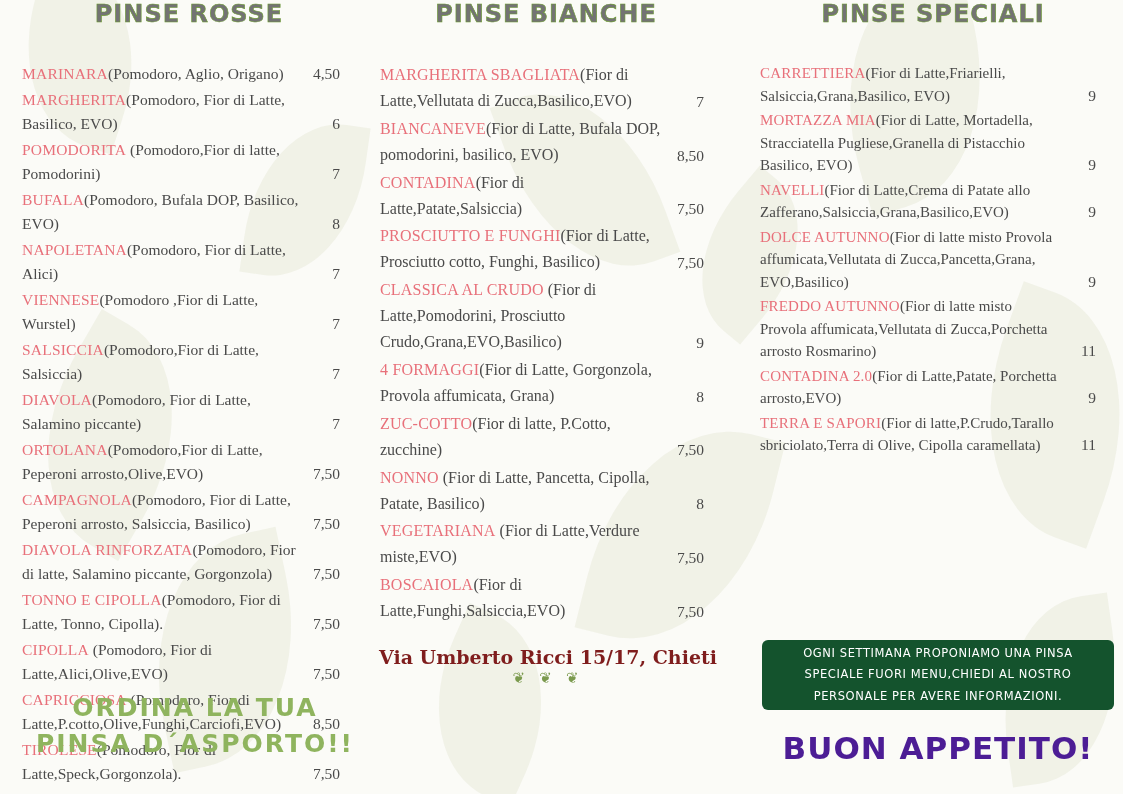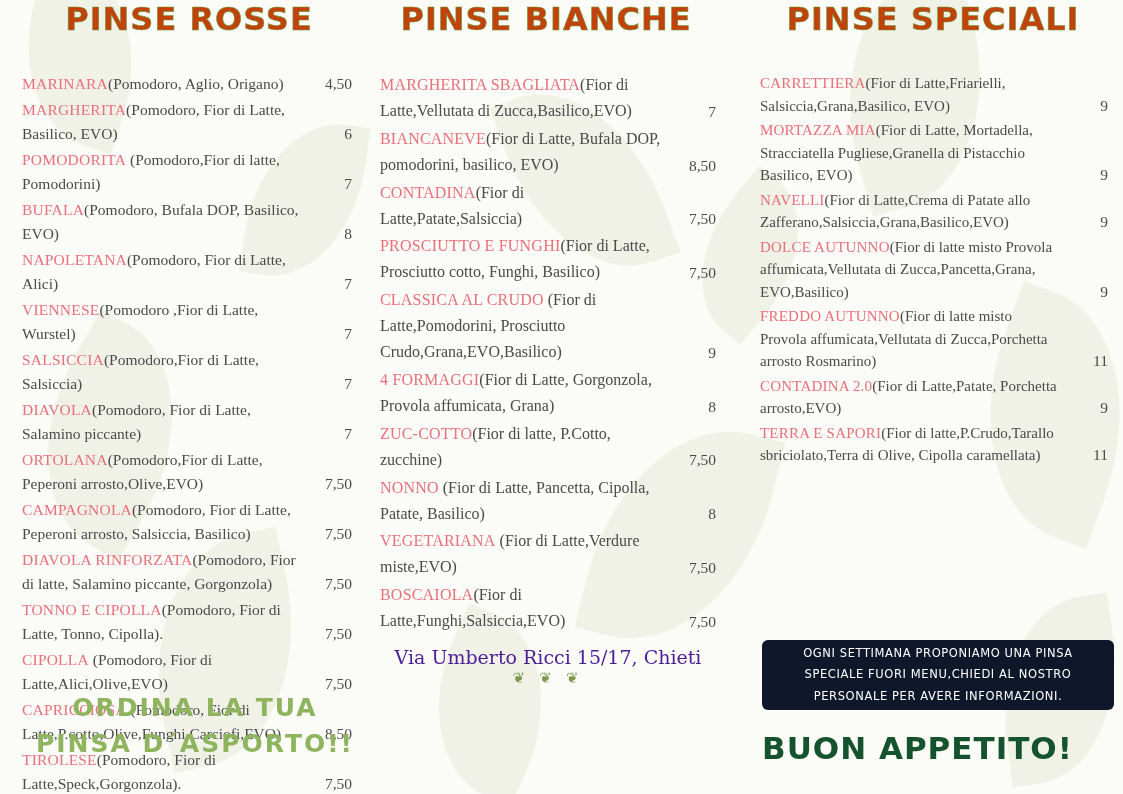--- a/index.html
+++ b/index.html
@@ -18,41 +18,41 @@
     border-radius:0 78% 0 78%;
     opacity:.85;
   }
   .leaf.v{border-radius:78% 0 78% 0;}
   .page{position:relative;z-index:2;width:1123px;height:794px;}
 
   .col{position:absolute;top:0;}
   .col-title{
     font-family:"DejaVu Sans", sans-serif;
     font-weight:bold;
-    font-size:32px;
+    font-size:24px;
     letter-spacing:1px;
-    color:#c2410c;
+    color:#737373;
     text-align:center;
     -webkit-text-stroke:0.6px #6d9c33;
   }
 
   .items{margin-top:30px;}
   .item{
     position:relative;
     font-size:15.5px;
     line-height:1.55;
     color:#3b3b3b;
     margin-bottom:2px;
     font-family:Liberation Serif, serif;
   }
   .nm{color:#e8707a;letter-spacing:.2px;}
   .dsc{color:#4a4a4a;}
   .price{
     position:absolute;
-    right:0;
+    right:12px;
     bottom:0;
     color:#4a4a4a;
     font-size:15.5px;
   }
   .it-body{padding-right:46px;}
 
   
   #col1{left:8px;width:352px;}
   #col1 .col-title{margin-left:10px;}
   #col1 .items{margin-top:34px;margin-left:14px;width:330px;}
@@ -89,60 +89,62 @@
   .tel{
     font-family:"DejaVu Sans", sans-serif;
     font-weight:bold;
     font-size:35px;
     letter-spacing:1px;
     color:#7b9a4e;
   }
   .addr{
     font-family:"DejaVu Serif", serif;
     font-size:19px;
-    color:#4c1d95;
+    color:#7f1d1d;
     margin-top:-2px;
+    font-weight:bold;
   }
   .deco{
     color:#7b9a4e;
     font-size:15px;
     letter-spacing:5px;
     margin-top:1px;
   }
   .extra{
     margin-top:14px;
     font-size:19px;
     color:#4f4f4f;
   }
 
   .promo{
     position:absolute;
     left:762px;top:640px;width:352px;height:70px;
-    background:#0f172a;
+    background:#14532d;
     border-radius:6px;
     display:flex;align-items:center;justify-content:center;
   }
   .promo p{
     margin:0;
     text-align:center;
     font-family:"DejaVu Sans", sans-serif;
     font-size:11.5px;
     line-height:1.85;
     color:#fff;
     letter-spacing:.6px;
     padding:0 14px;
   }
   .buon{
     position:absolute;
     left:762px;top:730px;width:352px;
+    text-align:center;
     font-family:"DejaVu Sans", sans-serif;
     font-weight:bold;
     font-size:31px;
     letter-spacing:1px;
-    color:#14532d;
+    color:#4c1d95;
   }
 </style>
 </head>
 <body>
 
 <div class="leaves">
   <div class="leaf" style="left:20px;top:-30px;width:120px;height:170px;transform:rotate(18deg);"></div>
   <div class="leaf v" style="left:150px;top:540px;width:150px;height:220px;transform:rotate(-12deg);"></div>
   <div class="leaf" style="left:40px;top:330px;width:140px;height:210px;transform:rotate(30deg);"></div>
   <div class="leaf v" style="left:250px;top:120px;width:110px;height:160px;transform:rotate(8deg);"></div>

